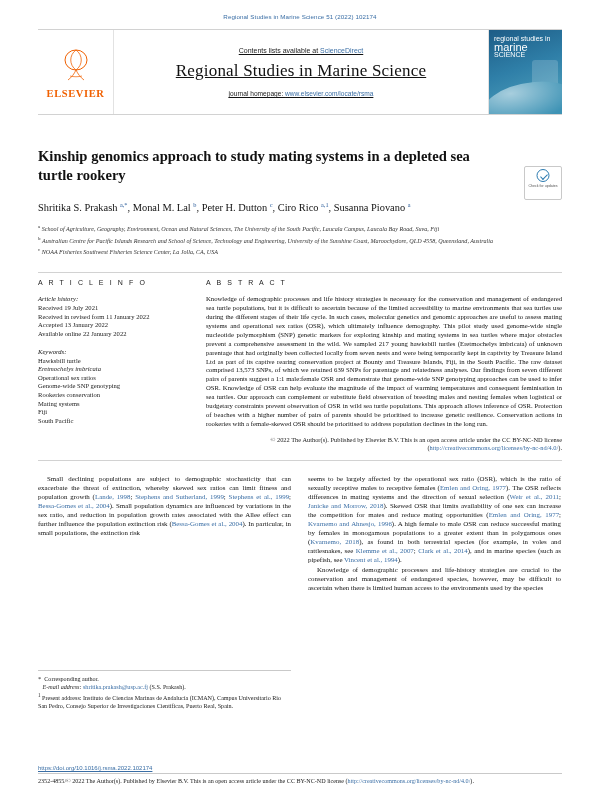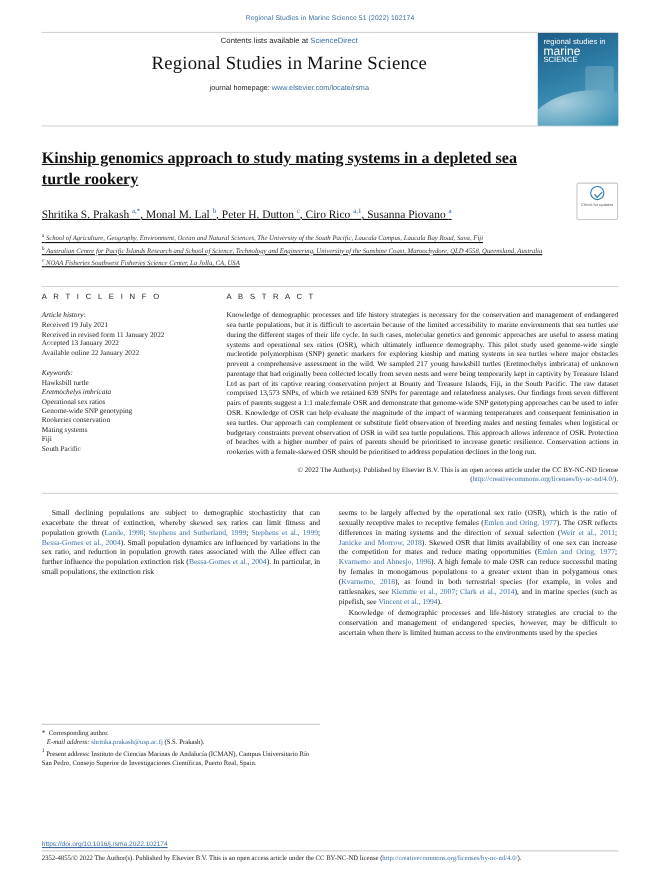--- a/index.html
+++ b/index.html
@@ -45,23 +45,24 @@
     font-family:"Liberation Serif", serif;
     font-size:10.5px;
     color:#f06000;
     letter-spacing:.6px;
     font-weight:bold;
     margin-top:2px;
   }
   .masthead-center {
     flex:1;
     display:flex; flex-direction:column;
-    align-items:center; 
+    align-items:center; justify-content:center;
     text-align:center;
     padding:4px 6px;
+    text-decoration:underline;
   }
   .contents-line {
     font-family:"Liberation Sans", sans-serif;
     font-size:7px; color:#222; margin-bottom:7px;
   }
   .contents-line a { color:#3a6ea5; text-decoration:none; }
   .journal-title {
     font-family:"Liberation Serif", serif;
     font-size:17px;
     letter-spacing:.2px;
@@ -94,21 +95,21 @@
     border-radius:50% 50% 0 0 / 70% 70% 0 0;
     transform:rotate(-6deg);
   }
   .logo-right .badge {
     position:absolute; right:4px; top:30px;
     width:26px; height:26px; border-radius:3px;
     background:rgba(255,255,255,.18);
   }
 
   
-  .title-block { margin-top:20px;text-decoration:underline; }
+  .title-block { margin-top:32px; }
   h1.article-title {
     font-family:"Liberation Serif", serif;
     font-size:14.6px;
     line-height:19px;
     font-weight:bold;
     margin:0 56px 0 0;
     color:#111;
   }
   .checkmark-box {
     position:absolute;
@@ -261,20 +262,30 @@
   .bottomtext a { color:#3a6ea5; text-decoration:none; }
 </style>
 </head>
 <body>
 
 <div class="page">
 
   <div class="runhead">Regional Studies in Marine Science 51 (2022) 102174</div>
 
   <div class="masthead">
+    <div class="logo-left">
+      <svg class="tree-svg" viewBox="0 0 40 40">
+        <ellipse cx="20" cy="14" rx="11" ry="10" fill="none" stroke="#f06000" stroke-width="1"></ellipse>
+        <path d="M20 4 C13 9 13 19 20 24 C27 19 27 9 20 4 Z" fill="none" stroke="#f06000" stroke-width="0.8"></path>
+        <path d="M20 24 C18 28 16 31 12 34" fill="none" stroke="#f06000" stroke-width="0.8"></path>
+        <path d="M20 24 C22 28 24 31 28 34" fill="none" stroke="#f06000" stroke-width="0.8"></path>
+        <path d="M14 30 C18 31 22 31 26 30" fill="none" stroke="#f06000" stroke-width="0.7"></path>
+      </svg>
+      <div class="elsevier-word">ELSEVIER</div>
+    </div>
     <div class="masthead-center">
       <div class="contents-line">
         <span>Contents lists available at </span><a href="#">ScienceDirect</a>
       </div>
       <div class="journal-title">Regional Studies in Marine Science</div>
       <div class="homepage-line">
         <span>journal homepage: </span><a href="#">www.elsevier.com/locate/rsma</a>
       </div>
     </div>
     <div class="logo-right">

